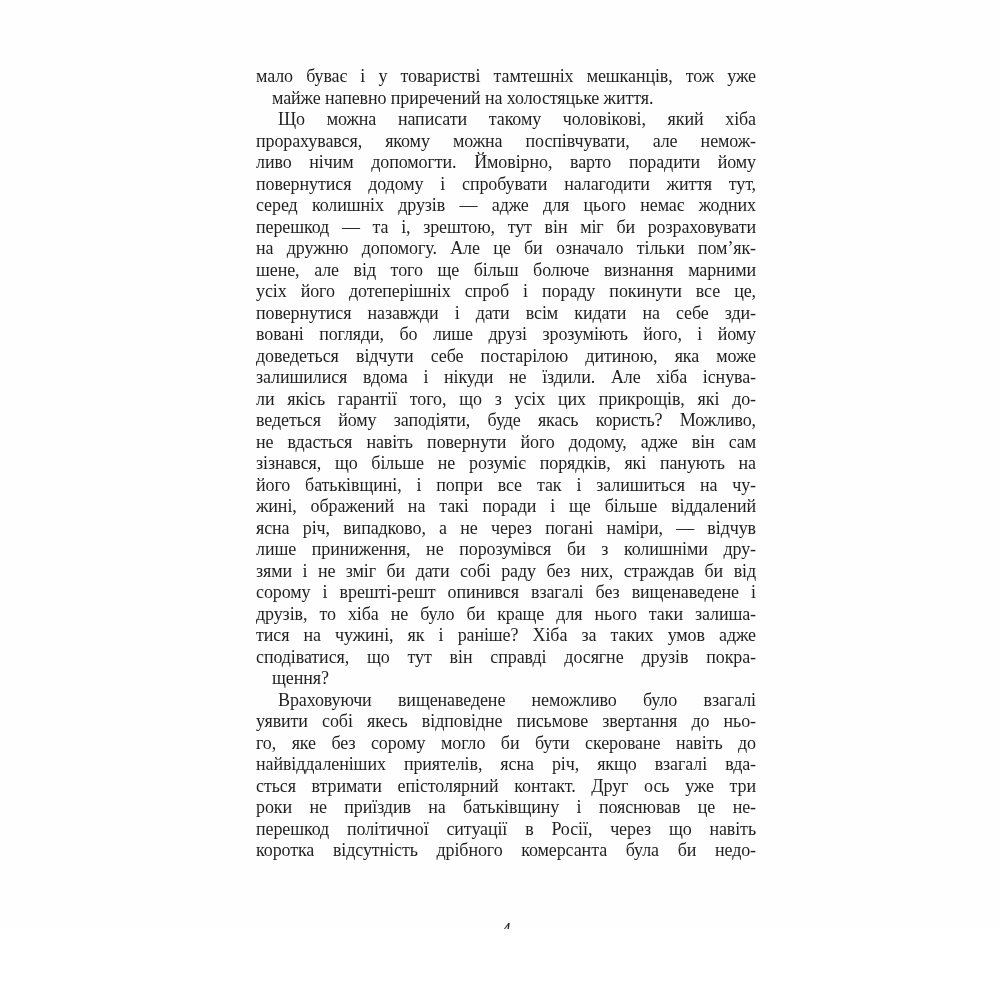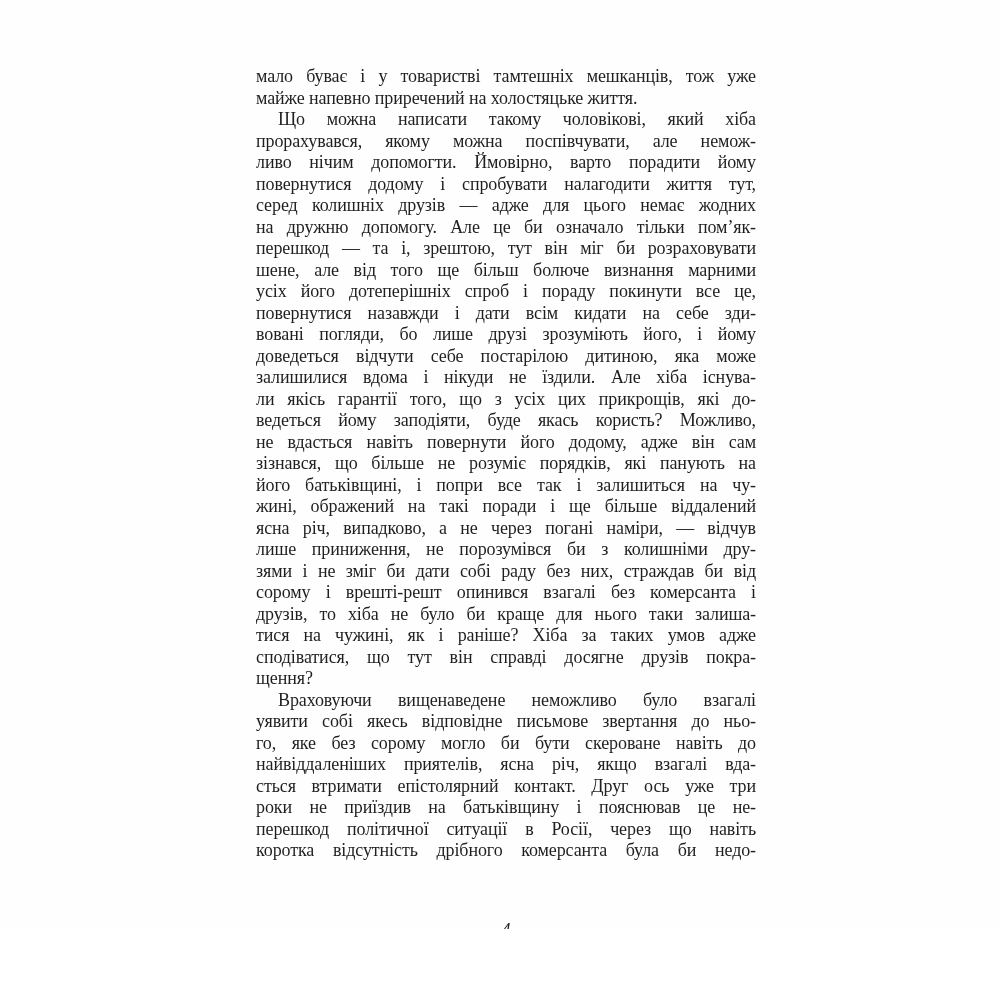--- a/index.html
+++ b/index.html
@@ -29,20 +29,21 @@
     letter-spacing: -0.1px;
     text-align: justify;
     text-align-last: justify;
     overflow: hidden;
     white-space: nowrap; 
   }
   
   .line { white-space: normal; }
   .line.end {
     text-align-last: left;
+    margin-left: 16px;
   }
   .line.indent {
     text-indent: 22px;
   }
   .page-footer {
     position: absolute;
     left: 256px;
     top: 920px;
     width: 500px;
     text-align: center;
@@ -56,38 +57,38 @@
 
 <div class="book-page">
   <div class="text-block">
       <div class="line">мало буває і у товаристві тамтешніх мешканців, тож уже</div>
       <div class="line end">майже напевно приречений на холостяцьке життя.</div>
       <div class="line indent">Що можна написати такому чоловікові, який хіба</div>
       <div class="line">прорахувався, якому можна поспівчувати, але немож-</div>
       <div class="line">ливо нічим допомогти. Ймовірно, варто порадити йому</div>
       <div class="line">повернутися додому і спробувати налагодити життя тут,</div>
       <div class="line">серед колишніх друзів — адже для цього немає жодних</div>
+      <div class="line">перешкод — та і, зрештою, тут він міг би розраховувати</div>
       <div class="line">на дружню допомогу. Але це би означало тільки пом’як-</div>
-      <div class="line">перешкод — та і, зрештою, тут він міг би розраховувати</div>
       <div class="line">шене, але від того ще більш болюче визнання марними</div>
       <div class="line">усіх його дотеперішніх спроб і пораду покинути все це,</div>
       <div class="line">повернутися назавжди і дати всім кидати на себе зди-</div>
       <div class="line">вовані погляди, бо лише друзі зрозуміють його, і йому</div>
       <div class="line">доведеться відчути себе постарілою дитиною, яка може</div>
       <div class="line">залишилися вдома і нікуди не їздили. Але хіба існува-</div>
       <div class="line">ли якісь гарантії того, що з усіх цих прикрощів, які до-</div>
       <div class="line">ведеться йому заподіяти, буде якась користь? Можливо,</div>
       <div class="line">не вдасться навіть повернути його додому, адже він сам</div>
       <div class="line">зізнався, що більше не розуміє порядків, які панують на</div>
       <div class="line">його батьківщині, і попри все так і залишиться на чу-</div>
       <div class="line">жині, ображений на такі поради і ще більше віддалений</div>
       <div class="line">ясна річ, випадково, а не через погані наміри, — відчув</div>
       <div class="line">лише приниження, не порозумівся би з колишніми дру-</div>
       <div class="line">зями і не зміг би дати собі раду без них, страждав би від</div>
-      <div class="line">сорому і врешті-решт опинився взагалі без комерсанта і</div>
+      <div class="line">сорому і врешті-решт опинився взагалі без вищенаведене і</div>
       <div class="line">друзів, то хіба не було би краще для нього таки залиша-</div>
       <div class="line">тися на чужині, як і раніше? Хіба за таких умов адже</div>
       <div class="line">сподіватися, що тут він справді досягне друзів покра-</div>
       <div class="line end">щення?</div>
       <div class="line indent">Враховуючи вищенаведене неможливо було взагалі</div>
       <div class="line">уявити собі якесь відповідне письмове звертання до ньо-</div>
       <div class="line">го, яке без сорому могло би бути скероване навіть до</div>
       <div class="line">найвіддаленіших приятелів, ясна річ, якщо взагалі вда-</div>
       <div class="line">сться втримати епістолярний контакт. Друг ось уже три</div>
       <div class="line">роки не приїздив на батьківщину і пояснював це не-</div>

